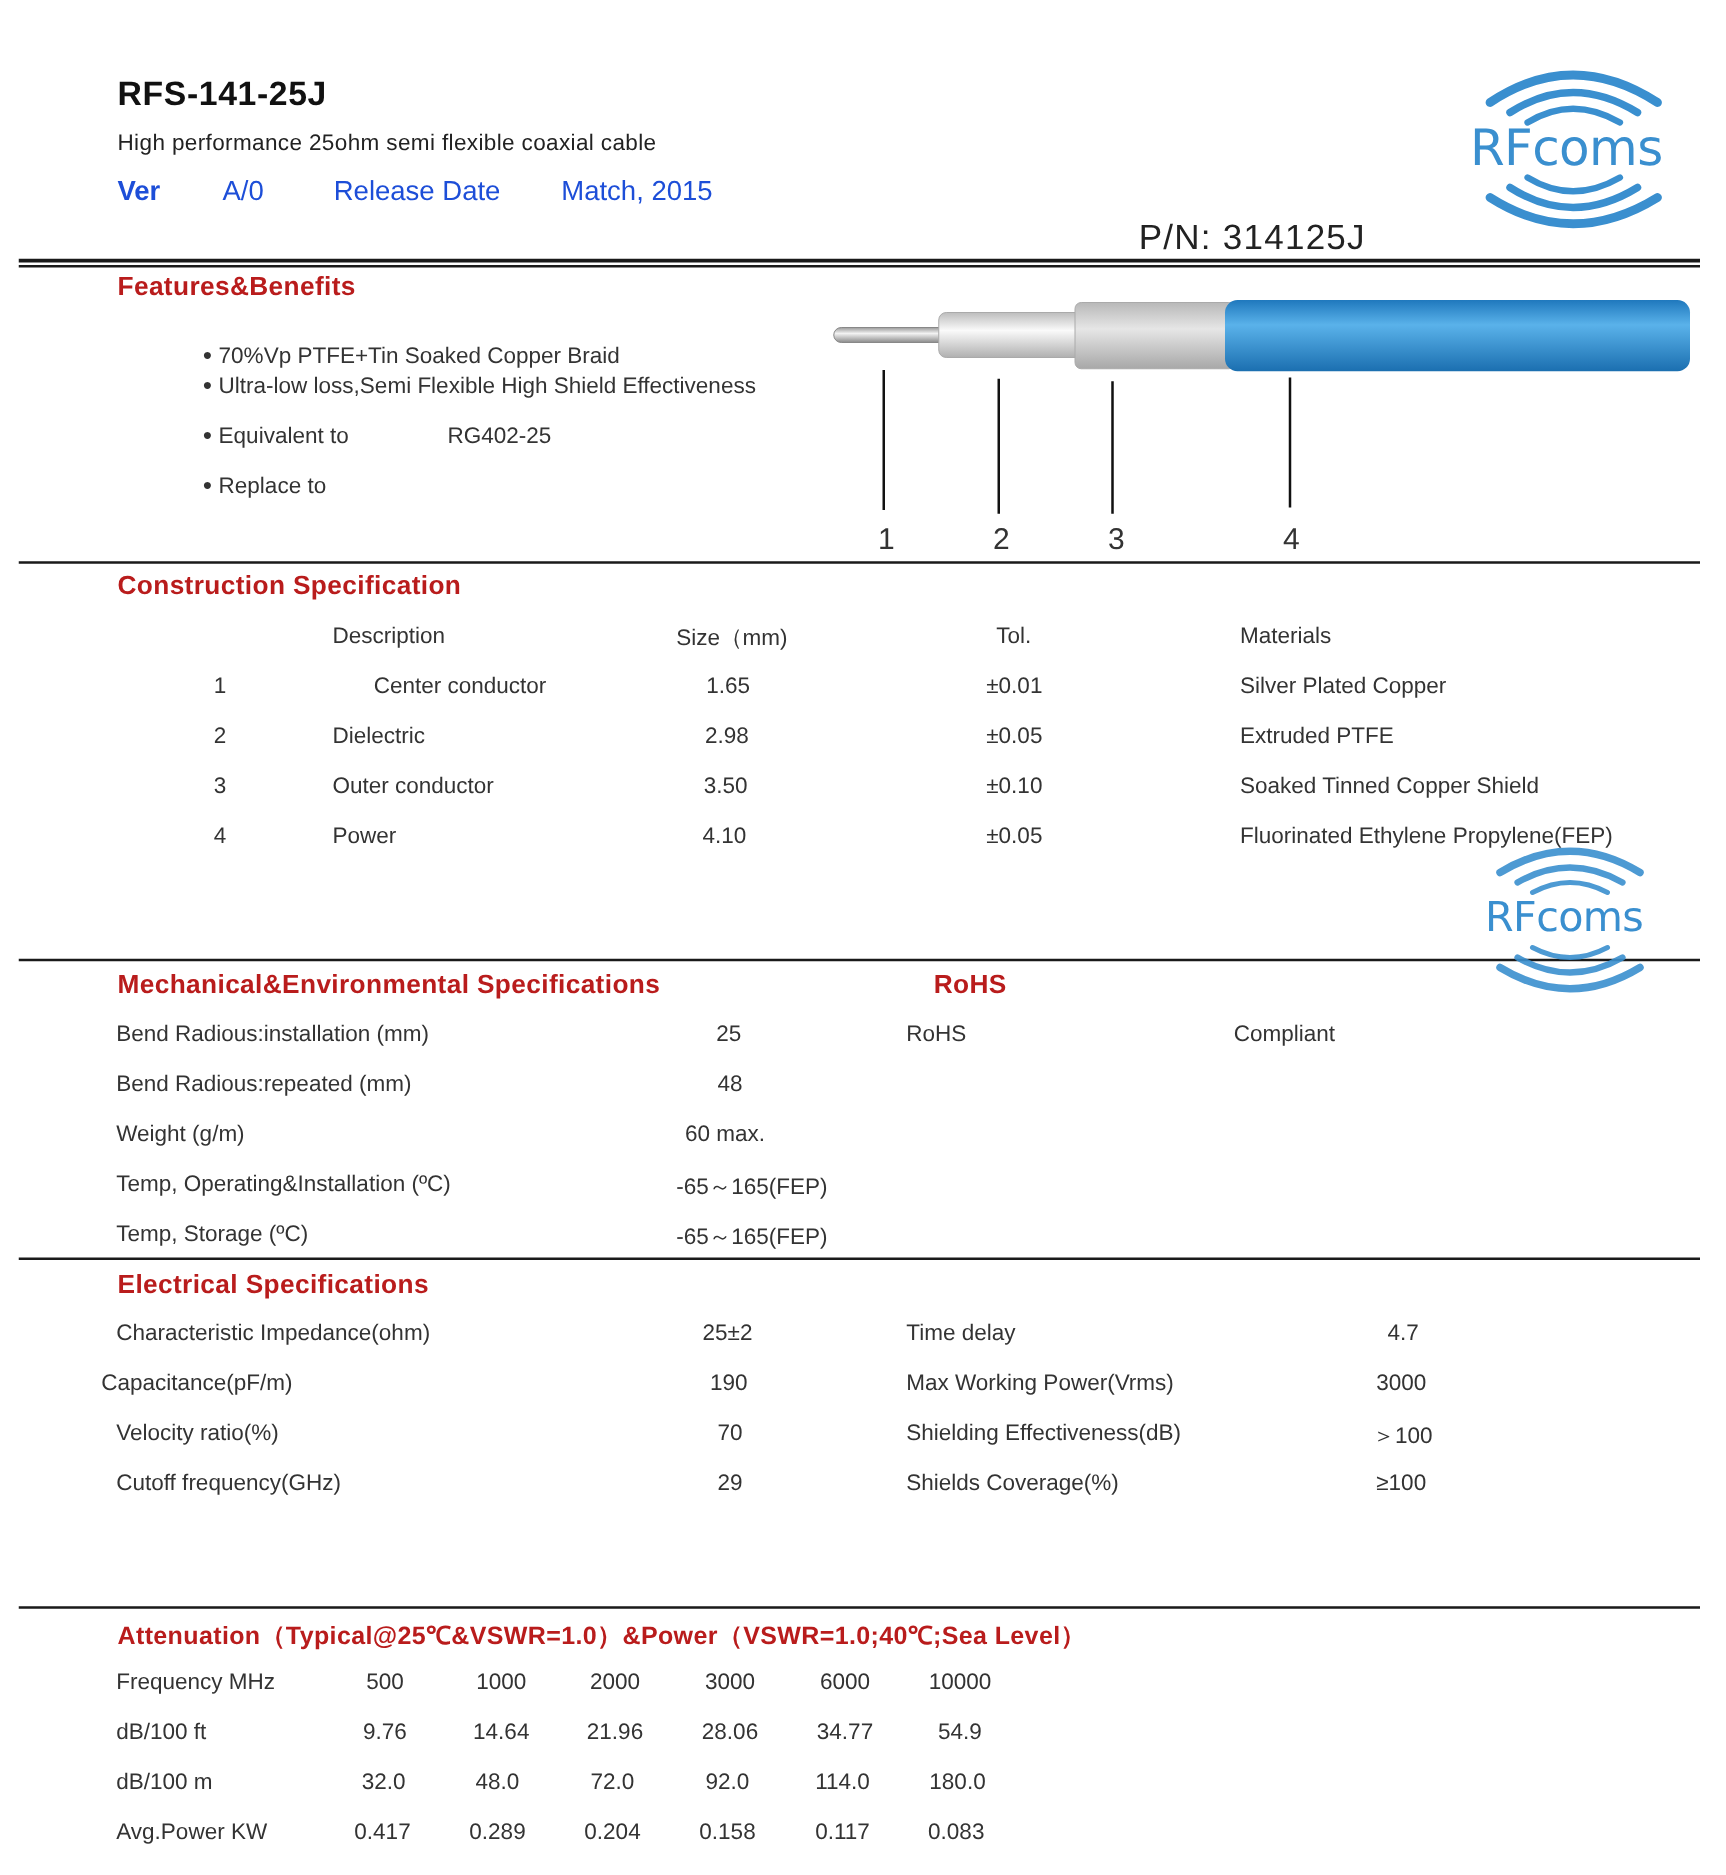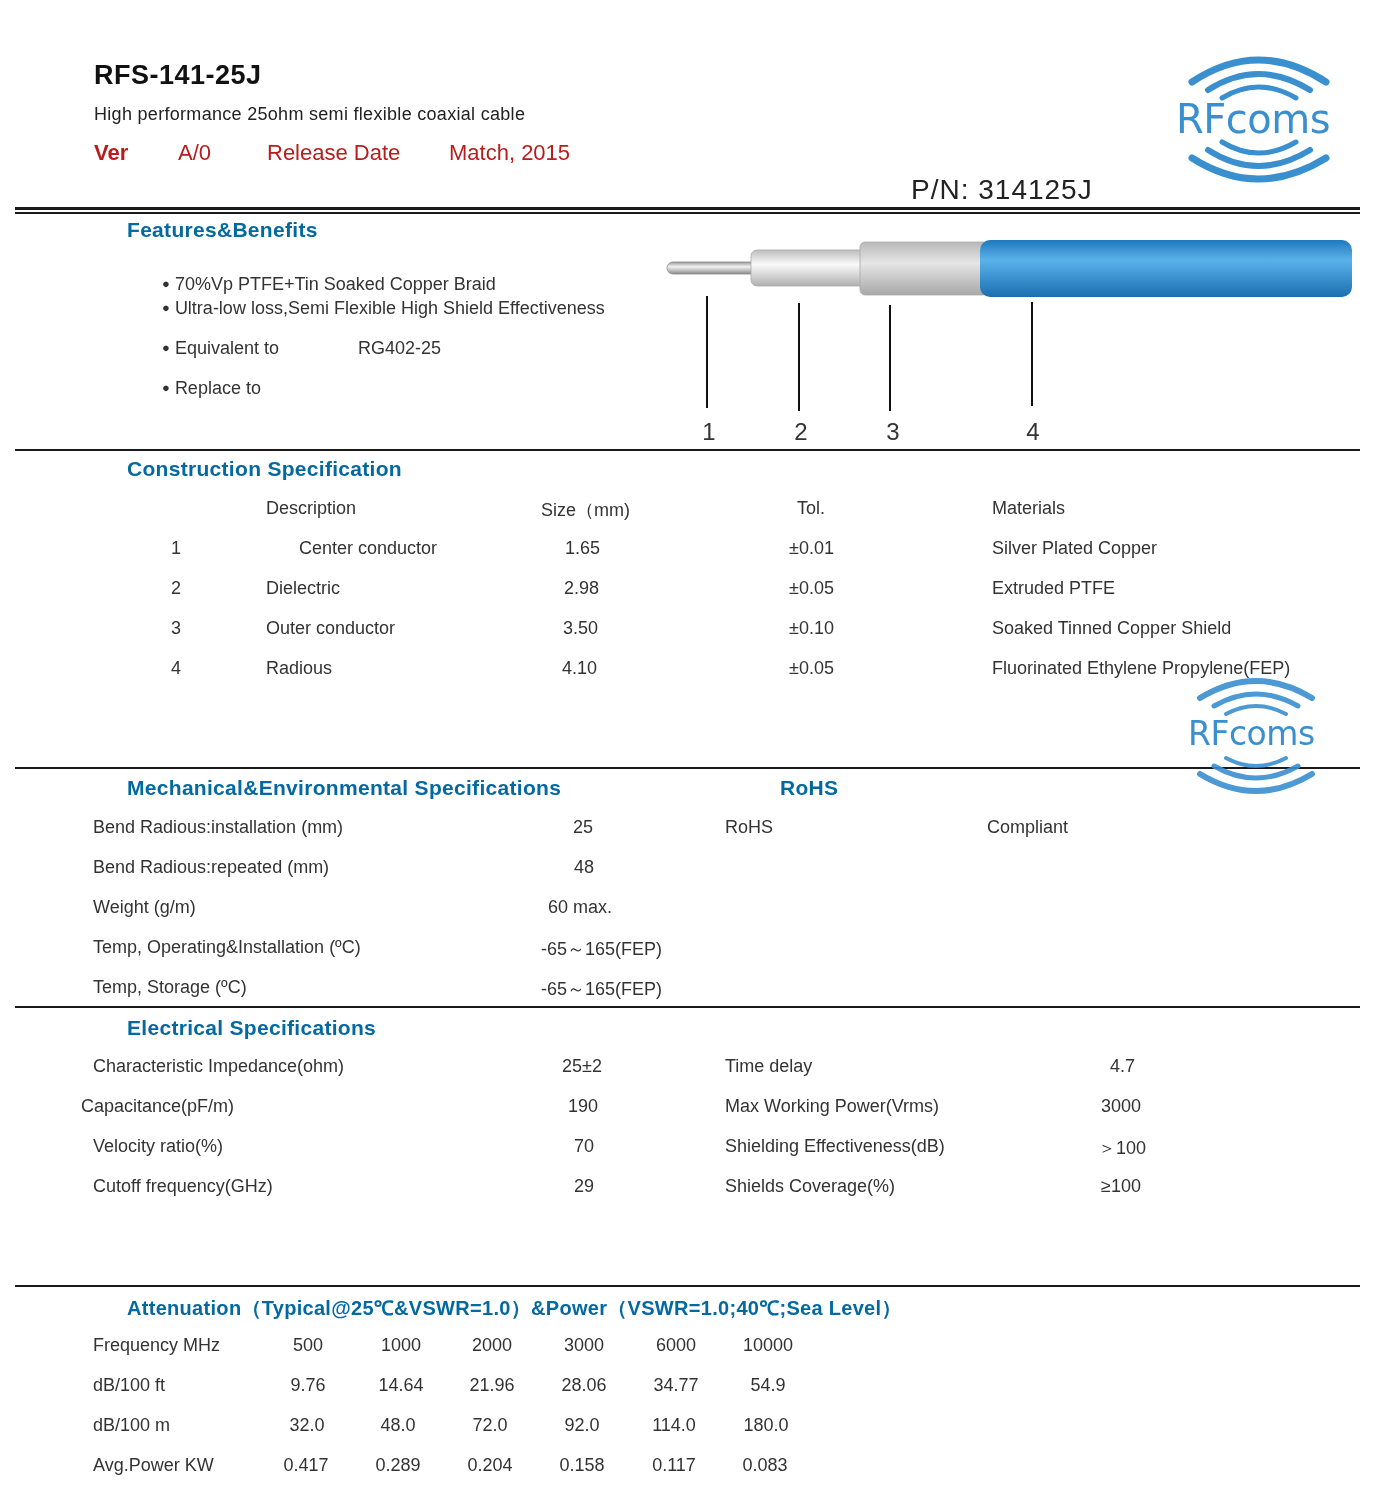--- a/index.html
+++ b/index.html
@@ -3,23 +3,23 @@
 <meta charset="utf-8">
 <style>
   html, body { margin: 0; padding: 0; background: #ffffff; }
   body {
     width: 1381px; height: 1500px; position: relative; overflow: hidden;
     font-family: "Liberation Sans", sans-serif; color: #222222;
   }
   .abs { position: absolute; white-space: nowrap; }
   .title { font-size: 27px; font-weight: bold; color: #111; letter-spacing: 0.5px; }
   .subtitle { font-size: 18px; color: #222; letter-spacing: 0.3px; }
-  .ver { font-size: 22px; color: #b91c1c; }
+  .ver { font-size: 22px; color: #1d4ed8; }
   .pn { font-size: 28px; color: #222; letter-spacing: 1px; }
-  .section-title { font-size: 21px; font-weight: bold; color: #0369a1; letter-spacing: 0.3px; margin-left: 33px; }
+  .section-title { font-size: 21px; font-weight: bold; color: #b91c1c; letter-spacing: 0.3px; }
   .txt { font-size: 18px; color: #333; }
   .hr-double { position: absolute; left: 15px; width: 1345px; height: 7px;
     border-top: 3px solid #1a1a1a; border-bottom: 2px solid #1a1a1a; box-sizing: border-box; }
   .hr-single { position: absolute; left: 15px; width: 1345px; height: 0; border-top: 2px solid #1a1a1a; }
   .leader { position: absolute; width: 2px; background: #111; }
   .callout { font-size: 24px; color: #333; }
   .center { text-align: center; transform: translateX(-50%); }
   .logo-wordmark { color: #3a8fcf; font-size: 40px; font-family: "DejaVu Sans", sans-serif; letter-spacing: -0.5px; }
 </style>
 </head>
@@ -131,21 +131,21 @@
 <div class="abs txt" style="left:789px; top:578px;">±0.05</div>
 <div class="abs txt" style="left:992px; top:578px;">Extruded PTFE</div>
 
 <div class="abs txt" style="left:171px; top:618px;">3</div>
 <div class="abs txt" style="left:266px; top:618px;">Outer conductor</div>
 <div class="abs txt" style="left:563px; top:618px;">3.50</div>
 <div class="abs txt" style="left:789px; top:618px;">±0.10</div>
 <div class="abs txt" style="left:992px; top:618px;">Soaked Tinned Copper Shield</div>
 
 <div class="abs txt" style="left:171px; top:658px;">4</div>
-<div class="abs txt" style="left:266px; top:658px;">Radious</div>
+<div class="abs txt" style="left:266px; top:658px;">Power</div>
 <div class="abs txt" style="left:562px; top:658px;">4.10</div>
 <div class="abs txt" style="left:789px; top:658px;">±0.05</div>
 <div class="abs txt" style="left:992px; top:658px;">Fluorinated Ethylene Propylene(FEP)</div>
 
 <div class="hr-single" style="top:767px;"></div>
 
 <div class="abs" style="left:1186px; top:668px; width:140px; height:130px;">
   <svg width="140" height="130" viewBox="0 0 140 130">
     <g fill="none" stroke="#3a8fcf" stroke-linecap="round" opacity="0.9">
       <path d="M14 30 Q70 -4 126 30" stroke-width="6"></path>

